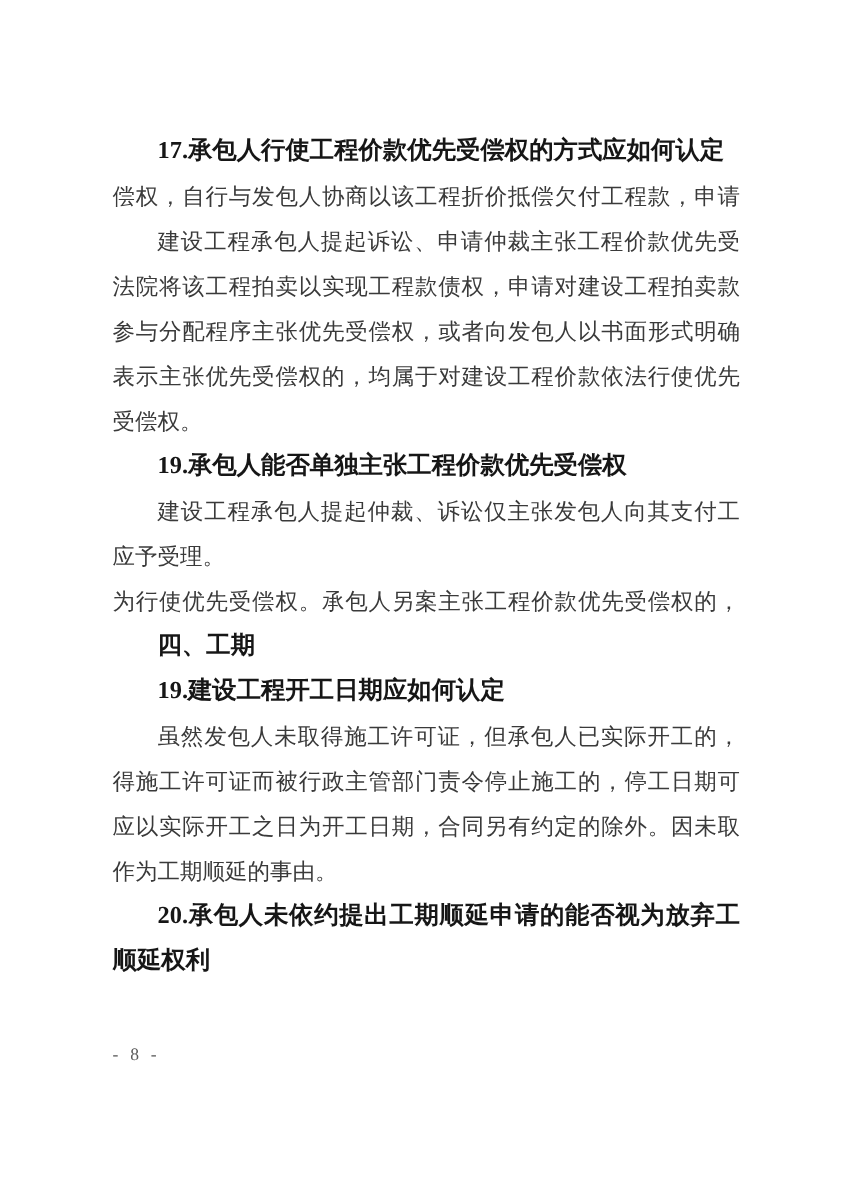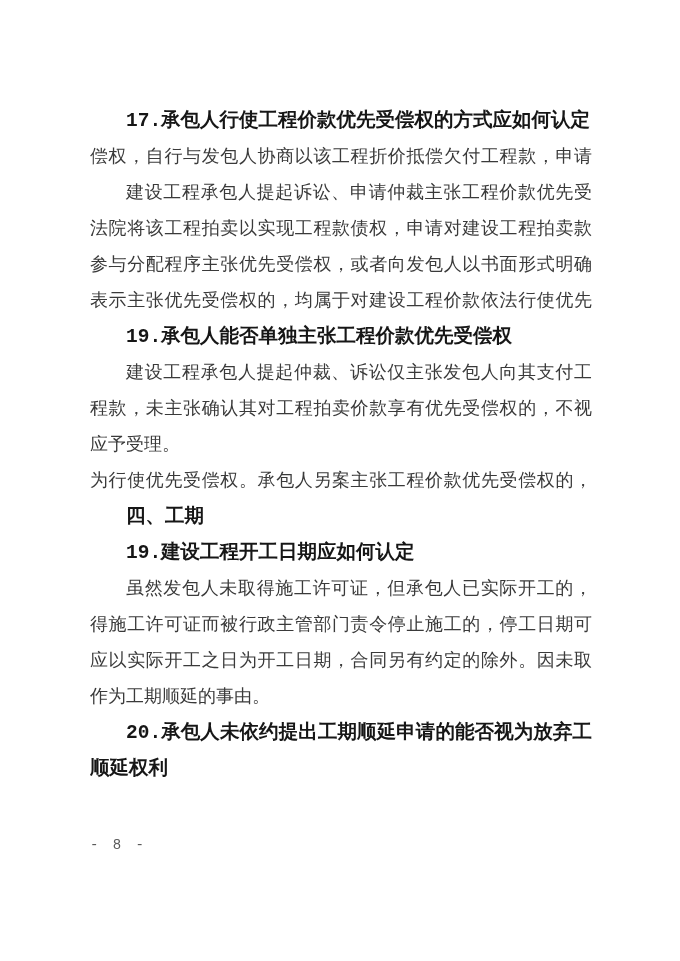--- a/index.html
+++ b/index.html
@@ -7,21 +7,21 @@
     margin: 0;
     padding: 0;
     background: #ffffff;
   }
   .page {
     position: relative;
     width: 632px;
     height: 961px;
     background: var(--page-bg, #ffffff);
     overflow: hidden;
-    font-family: Liberation Mono, monospace;
+    font-family: Liberation Serif, serif;
   }
   .content {
     position: absolute;
     left: 90px;
     top: 103px;
     width: 502px;
     font-size: 18px;
     line-height: 36px;
     color: var(--body-text, #3a3a3a);
   }
@@ -62,27 +62,27 @@
   <div class="content">
       <div class="block heading">
         <div class="line first last">17.承包人行使工程价款优先受偿权的方式应如何认定</div>
       </div>
       <div class="block paragraph">
         <div class="line">偿权，自行与发包人协商以该工程折价抵偿欠付工程款，申请</div>
         <div class="line first">建设工程承包人提起诉讼、申请仲裁主张工程价款优先受</div>
         <div class="line">法院将该工程拍卖以实现工程款债权，申请对建设工程拍卖款</div>
         <div class="line">参与分配程序主张优先受偿权，或者向发包人以书面形式明确</div>
         <div class="line">表示主张优先受偿权的，均属于对建设工程价款依法行使优先</div>
+        <div class="line last">受偿权。</div>
       </div>
       <div class="block heading">
         <div class="line first last">19.承包人能否单独主张工程价款优先受偿权</div>
       </div>
       <div class="block paragraph">
         <div class="line first">建设工程承包人提起仲裁、诉讼仅主张发包人向其支付工</div>
-        <div class="line">程款，未主张确认其对工程拍卖价款享有优先受偿权的，不视</div>
         <div class="line last">应予受理。</div>
         <div class="line">为行使优先受偿权。承包人另案主张工程价款优先受偿权的，</div>
       </div>
       <div class="block heading">
         <div class="line first last">四、工期</div>
       </div>
       <div class="block heading">
         <div class="line first last">19.建设工程开工日期应如何认定</div>
       </div>
       <div class="block paragraph">

